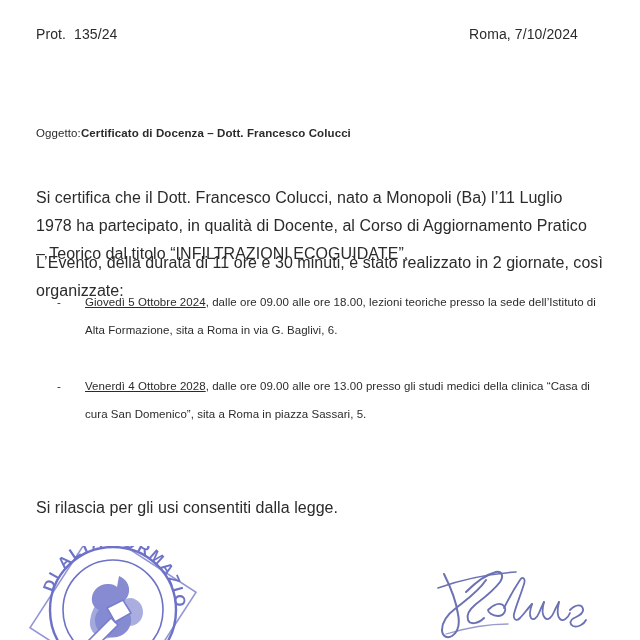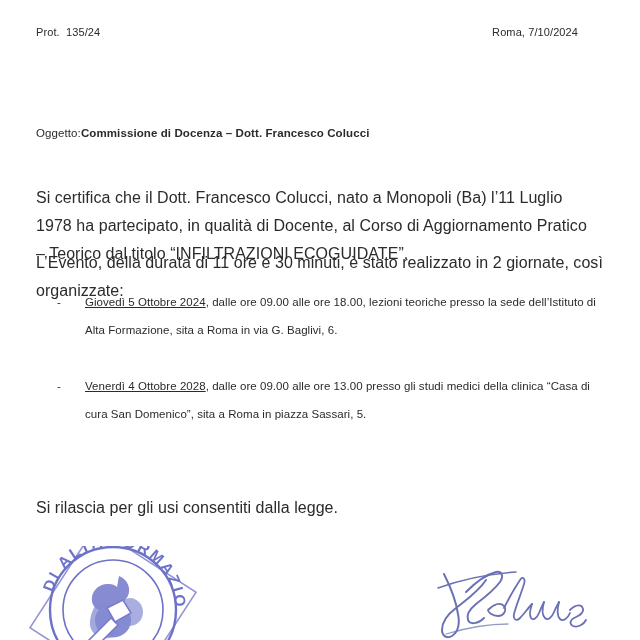--- a/index.html
+++ b/index.html
@@ -26,21 +26,21 @@
 
   
   .header-row {
     position: absolute;
     top: 26px;
     left: 36px;
     right: 36px;
     display: flex;
     justify-content: space-between;
     align-items: flex-end;
-    font-size: 11px;
+    font-size: 14px;
     letter-spacing: 0.1px;
   }
   .header-row .prot { white-space: pre; }
   .header-row .place-date { margin-right: 26px; }
 
   
   .subject {
     position: absolute;
     top: 127px;
     left: 36px;
@@ -117,21 +117,21 @@
 <body>
 
 <div class="page">
 
   <div class="header-row">
     <span class="prot">Prot.  135/24</span>
     <span class="place-date">Roma, 7/10/2024</span>
   </div>
 
   <div class="subject">
-    <span class="lbl">Oggetto:</span><span class="val">Commissione di Docenza – Dott. Francesco Colucci</span>
+    <span class="lbl">Oggetto:</span><span class="val">Certificato di Docenza – Dott. Francesco Colucci</span>
   </div>
 
   <div class="body-block" id="para-certifica">Si certifica che il Dott. Francesco Colucci, nato a Monopoli (Ba) l’11 Luglio 1978 ha partecipato, in qualità di Docente, al Corso di Aggiornamento  Pratico – Teorico dal titolo “INFILTRAZIONI ECOGUIDATE”.</div>
 
   <div class="body-block" id="para-durata">L’Evento, della durata di  11 ore e 30 minuti, è stato realizzato in 2 giornate, così organizzate:</div>
 
   <div class="bullet-list">
 
     <div class="bullet-item">
       <span class="dash">-</span><span class="date-u">Giovedì 5 Ottobre 2024</span><span>, dalle ore 09.00 alle ore 18.00, lezioni teoriche presso la sede dell’Istituto di Alta Formazione, sita a Roma in via G. Baglivi, 6.</span>

